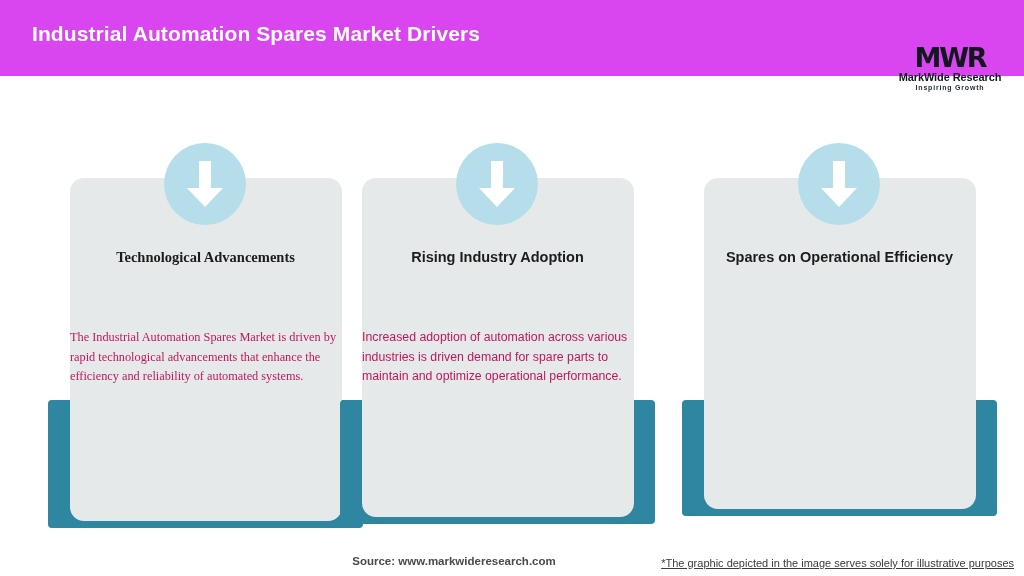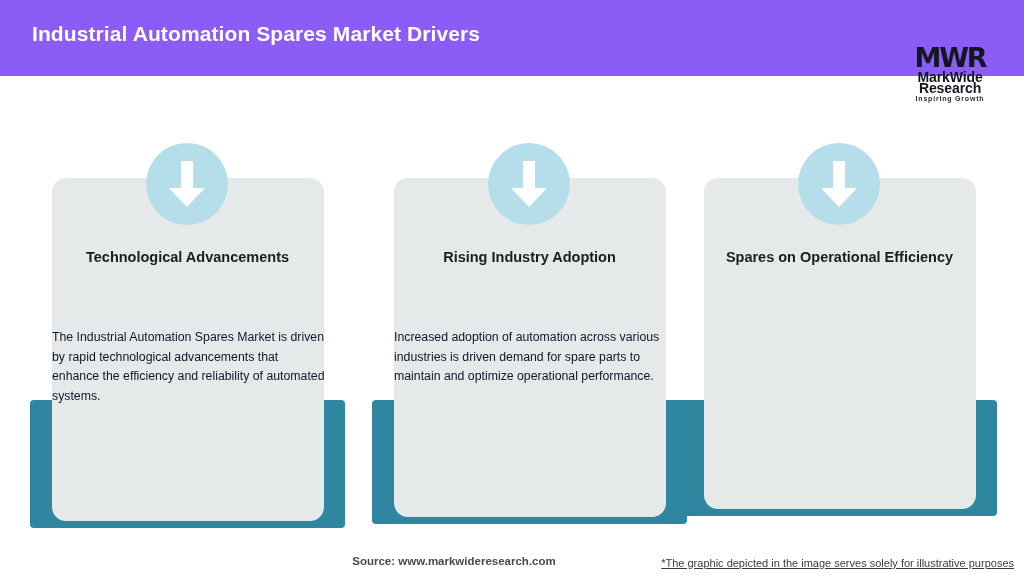--- a/index.html
+++ b/index.html
@@ -15,21 +15,21 @@
     position: relative;
   }
 
   
   .header {
     position: absolute;
     left: 0;
     top: 0;
     width: 1024px;
     height: 76px;
-    background: #8b5cf6;
+    background: #d946ef;
   }
   .header-title {
     position: absolute;
     left: 32px;
     top: 22px;
     font-size: 21px;
     font-weight: bold;
     color: #ffffff;
     letter-spacing: 0.1px;
     white-space: nowrap;
@@ -50,21 +50,21 @@
     line-height: 28px;
     font-size: 27px;
     font-weight: bold;
     color: #111820;
     letter-spacing: -2.2px;
     font-family: "DejaVu Sans", sans-serif;
     margin-top: 36px;
   }
   .logo-name {
     display: block;
-    font-size: 14px;
+    font-size: 11px;
     font-weight: bold;
     color: #111820;
     letter-spacing: -0.1px;
     line-height: 11px;
   }
   .logo-tag {
     display: block;
     font-size: 7px;
     font-weight: bold;
     color: #1d2a33;
@@ -102,21 +102,21 @@
     font-weight: bold;
     color: #1c1c1c;
     line-height: 23px;
   }
   .card-desc {
     position: absolute;
     left: 22px;
     right: 20px;
     top: 150px;
     font-size: 12.3px;
-    color: #0f172a;
+    color: #be185d;
     line-height: 19.5px;
   }
 
   
   .icon-circle {
     position: absolute;
     top: -35px;
     width: 82px;
     height: 82px;
     border-radius: 50%;
@@ -156,33 +156,33 @@
 <div class="header">
   <div class="header-title">Industrial Automation Spares Market Drivers</div>
 
   <div class="logo">
     <span class="logo-mark">MWR</span>
     <span class="logo-name">MarkWide Research</span>
     <span class="logo-tag">Inspiring Growth</span>
   </div>
 </div>
 
-<div class="card" style="left:30px; width:315px; height:372px;">
+<div class="card" style="left:48px; width:315px; height:372px;font-family:Liberation Serif, serif;">
   <div class="card-frame" style="height:128px;"></div>
   <div class="card-body" style="width:272px; height:343px;"></div>
   <div class="icon-circle" style="left:116px;">
     <svg width="42" height="50" viewBox="0 0 42 50" aria-hidden="true">
       <path d="M15 2 H27 V29 H39 L21 48 L3 29 H15 Z" fill="#FFFFFF"></path>
     </svg>
   </div>
   <div class="card-title">Technological Advancements</div>
   <div class="card-desc">The Industrial Automation Spares Market is driven by rapid technological advancements that enhance the efficiency and reliability of automated systems.</div>
 </div>
 
-<div class="card" style="left:372px; width:315px; height:368px;">
+<div class="card" style="left:340px; width:315px; height:368px;">
   <div class="card-frame" style="height:124px;"></div>
   <div class="card-body" style="width:272px; height:339px;"></div>
   <div class="icon-circle" style="left:116px;">
     <svg width="42" height="50" viewBox="0 0 42 50" aria-hidden="true">
       <path d="M15 2 H27 V29 H39 L21 48 L3 29 H15 Z" fill="#FFFFFF"></path>
     </svg>
   </div>
   <div class="card-title">Rising Industry Adoption</div>
   <div class="card-desc">Increased adoption of automation across various industries is driven demand for spare parts to maintain and optimize operational performance.</div>
 </div>

